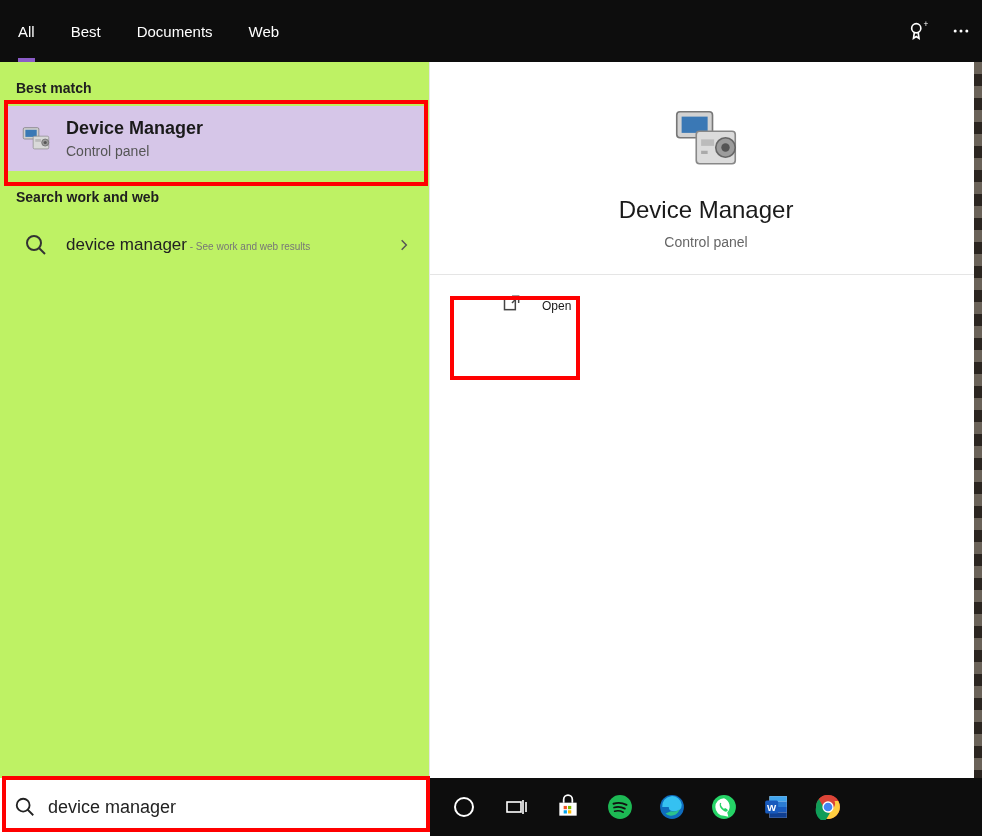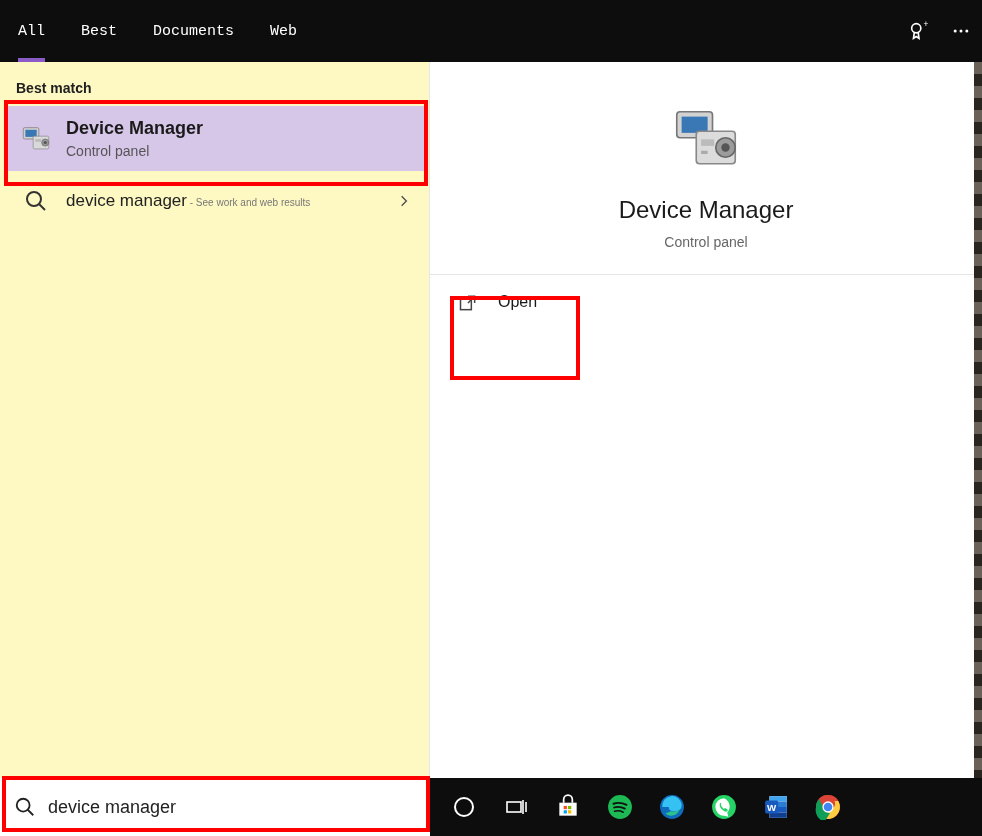--- a/index.html
+++ b/index.html
@@ -21,21 +21,20 @@
     font-size: 15px;
     position: relative;
   }
   .tabbar .tab {
     padding: 0 18px;
     height: 62px;
     display: flex;
     align-items: center;
     cursor: pointer;
     position: relative;
-    font-family: Liberation Mono, monospace;
   }
   .tabbar .tab.active::after {
     content: "";
     position: absolute;
     left: 18px; right: 18px; bottom: 0;
     height: 4px;
     background: #8b5cc7;
   }
   .tabbar .chev-down {
     display: inline-block;
@@ -55,21 +54,21 @@
   
   .body {
     position: absolute;
     top: 62px; left: 0; right: 0;
     height: 716px;
     display: flex;
     background: #f0f0f0;
   }
   .left {
     width: 430px;
-    background: #fef9c3;
+    background: #bef264;
     border-right: 1px solid #e6e6e6;
     position: relative;
   }
   .right {
     flex: 1;
     background: #ffffff;
     position: relative;
   }
 
   .section-label {
@@ -130,24 +129,25 @@
     width: 78px; height: 78px;
     margin: 0 auto 16px auto;
   }
   .detail-head .d-title {
     font-size: 24px; color: #1a1a1a;
   }
   .detail-head .d-sub {
     font-size: 14px; color: #666; margin-top: 10px;
   }
   .action-row {
-    display: flex; align-items: flex-start;
+    display: flex; align-items: flex-end;
     padding: 18px 28px;
-    font-size: 16px; color: #1a1a1a;
-    cursor: pointer;
+    font-size: 12px; color: #1a1a1a;
+    cursor: pointer;
+    margin-left: 44px;
   }
   .action-row .a-icon { width: 22px; margin-right: 18px; color: #444; }
 
   
   .bottom {
     position: absolute;
     left: 0; right: 0; bottom: 0;
     height: 58px;
     display: flex;
     background: #0d0d0d;
@@ -242,20 +242,21 @@
           <circle cx="37" cy="29" r="2.2" fill="#555"></circle>
           <rect x="23" y="24" width="8" height="4" fill="#bbb"></rect>
         </svg>
       </div>
       <div class="txt">
         <div class="title">Device Manager</div>
         <div class="sub">Control panel</div>
       </div>
     </div>
 
+    <div class="section-label">Search work and web</div>
 
     <div class="result-row">
       <div class="ricon-box">
         <svg width="24" height="24" viewBox="0 0 24 24">
           <circle cx="10" cy="10" r="7" fill="none" stroke="#333" stroke-width="2"></circle>
           <line x1="15" y1="15" x2="21" y2="21" stroke="#333" stroke-width="2"></line>
         </svg>
       </div>
       <div class="txt">
         <span class="title2">device manager</span><span class="sub2"> - See work and web results</span>

